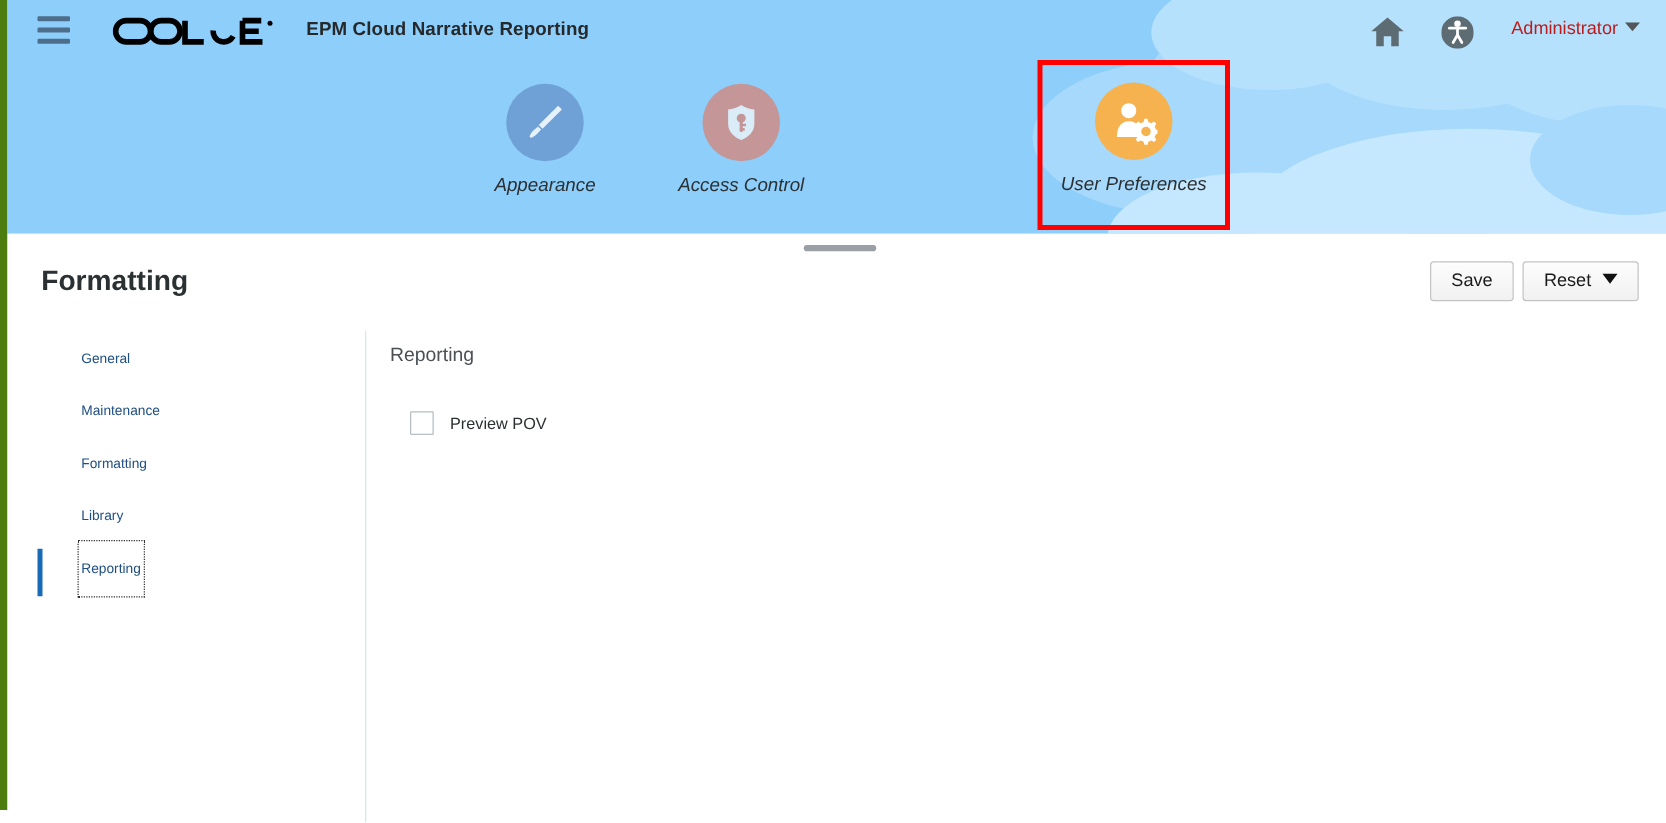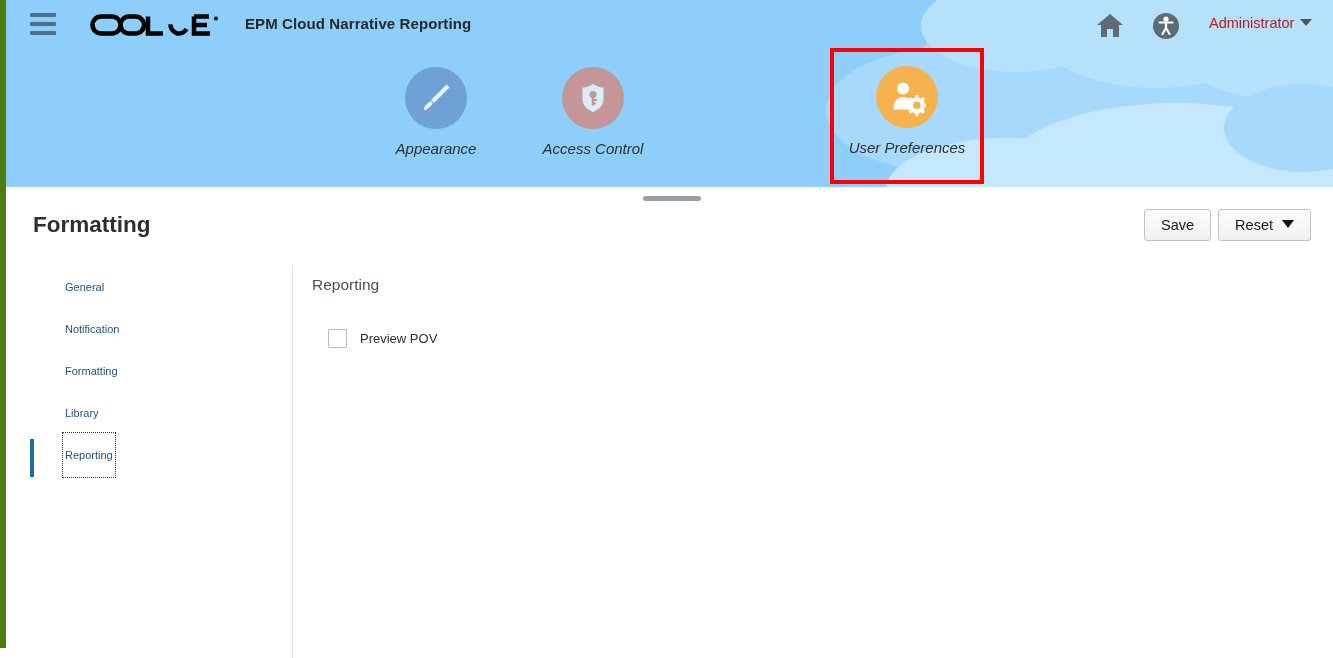--- a/index.html
+++ b/index.html
@@ -422,21 +422,21 @@
       <button class="btn">
         <span>Reset</span><span class="caret"></span>
       </button>
     </div>
 
     <div class="sidenav">
       <div class="nav-item">
         <span class="nav-label">General</span>
       </div>
       <div class="nav-item">
-        <span class="nav-label">Notification</span>
+        <span class="nav-label">Maintenance</span>
       </div>
       <div class="nav-item">
         <span class="nav-label">Formatting</span>
       </div>
       <div class="nav-item">
         <span class="nav-label">Library</span>
       </div>
       <div class="nav-item selected">
         <span class="nav-label">Reporting</span>
       </div>

